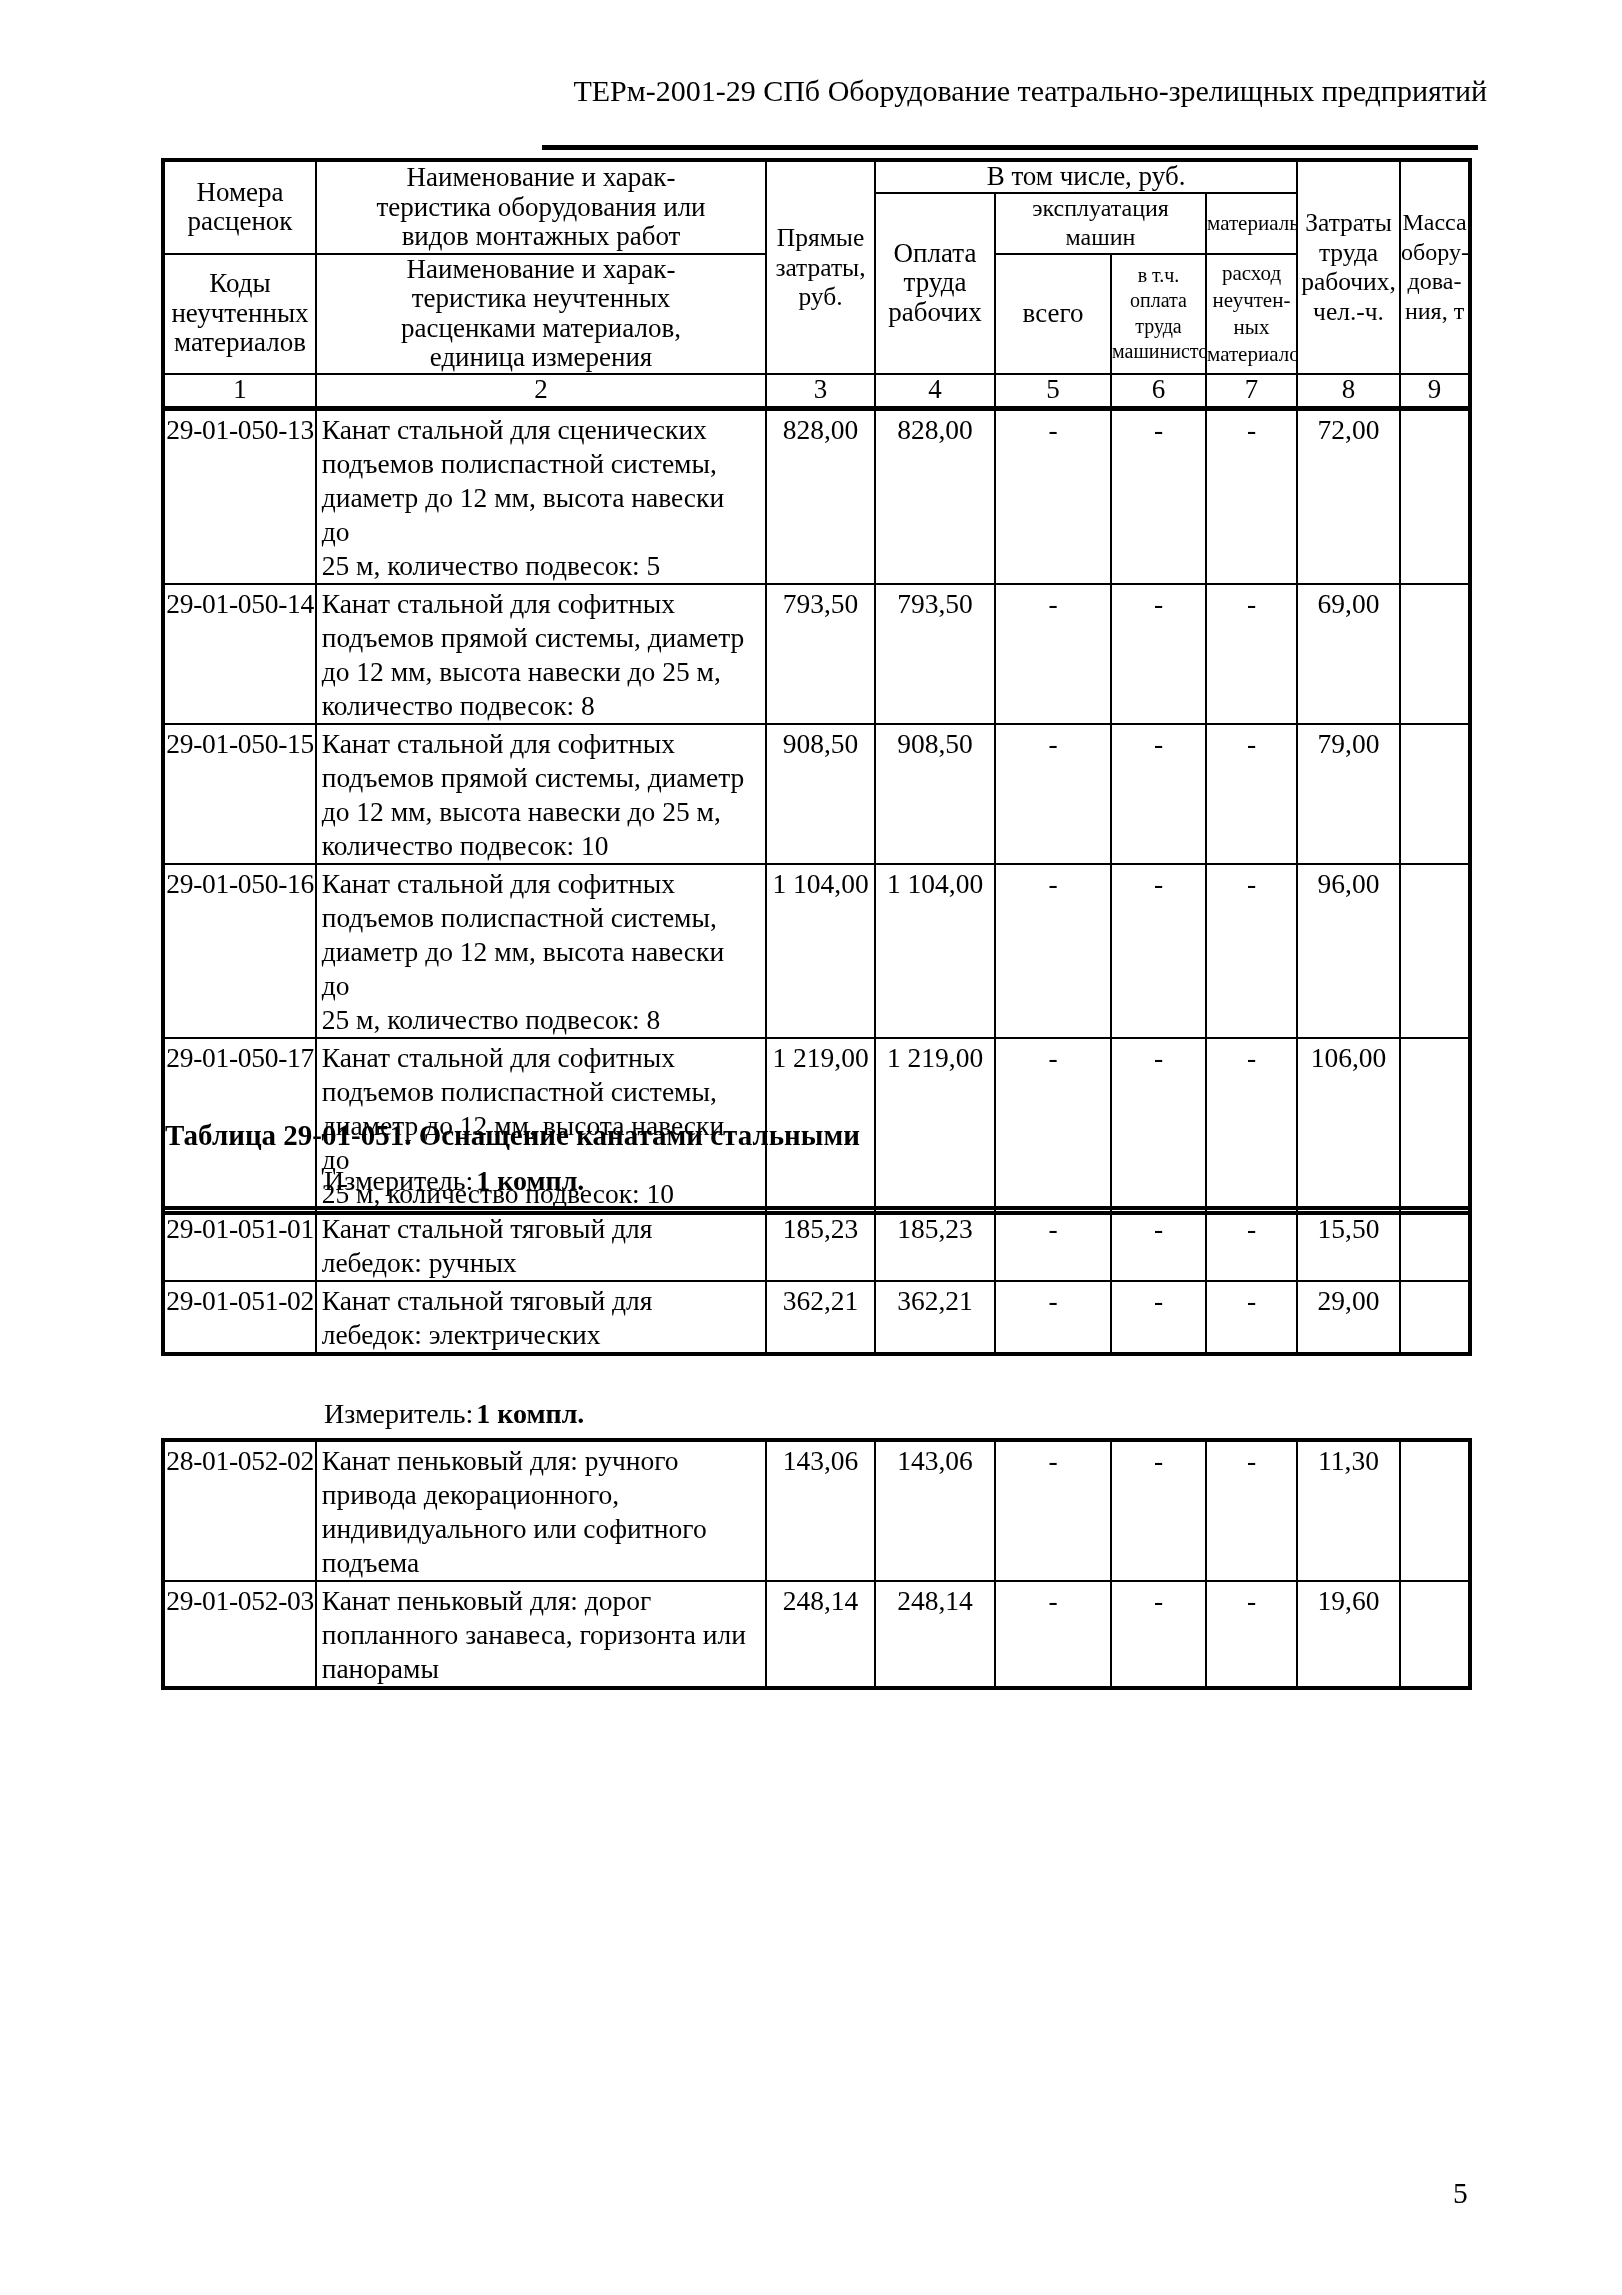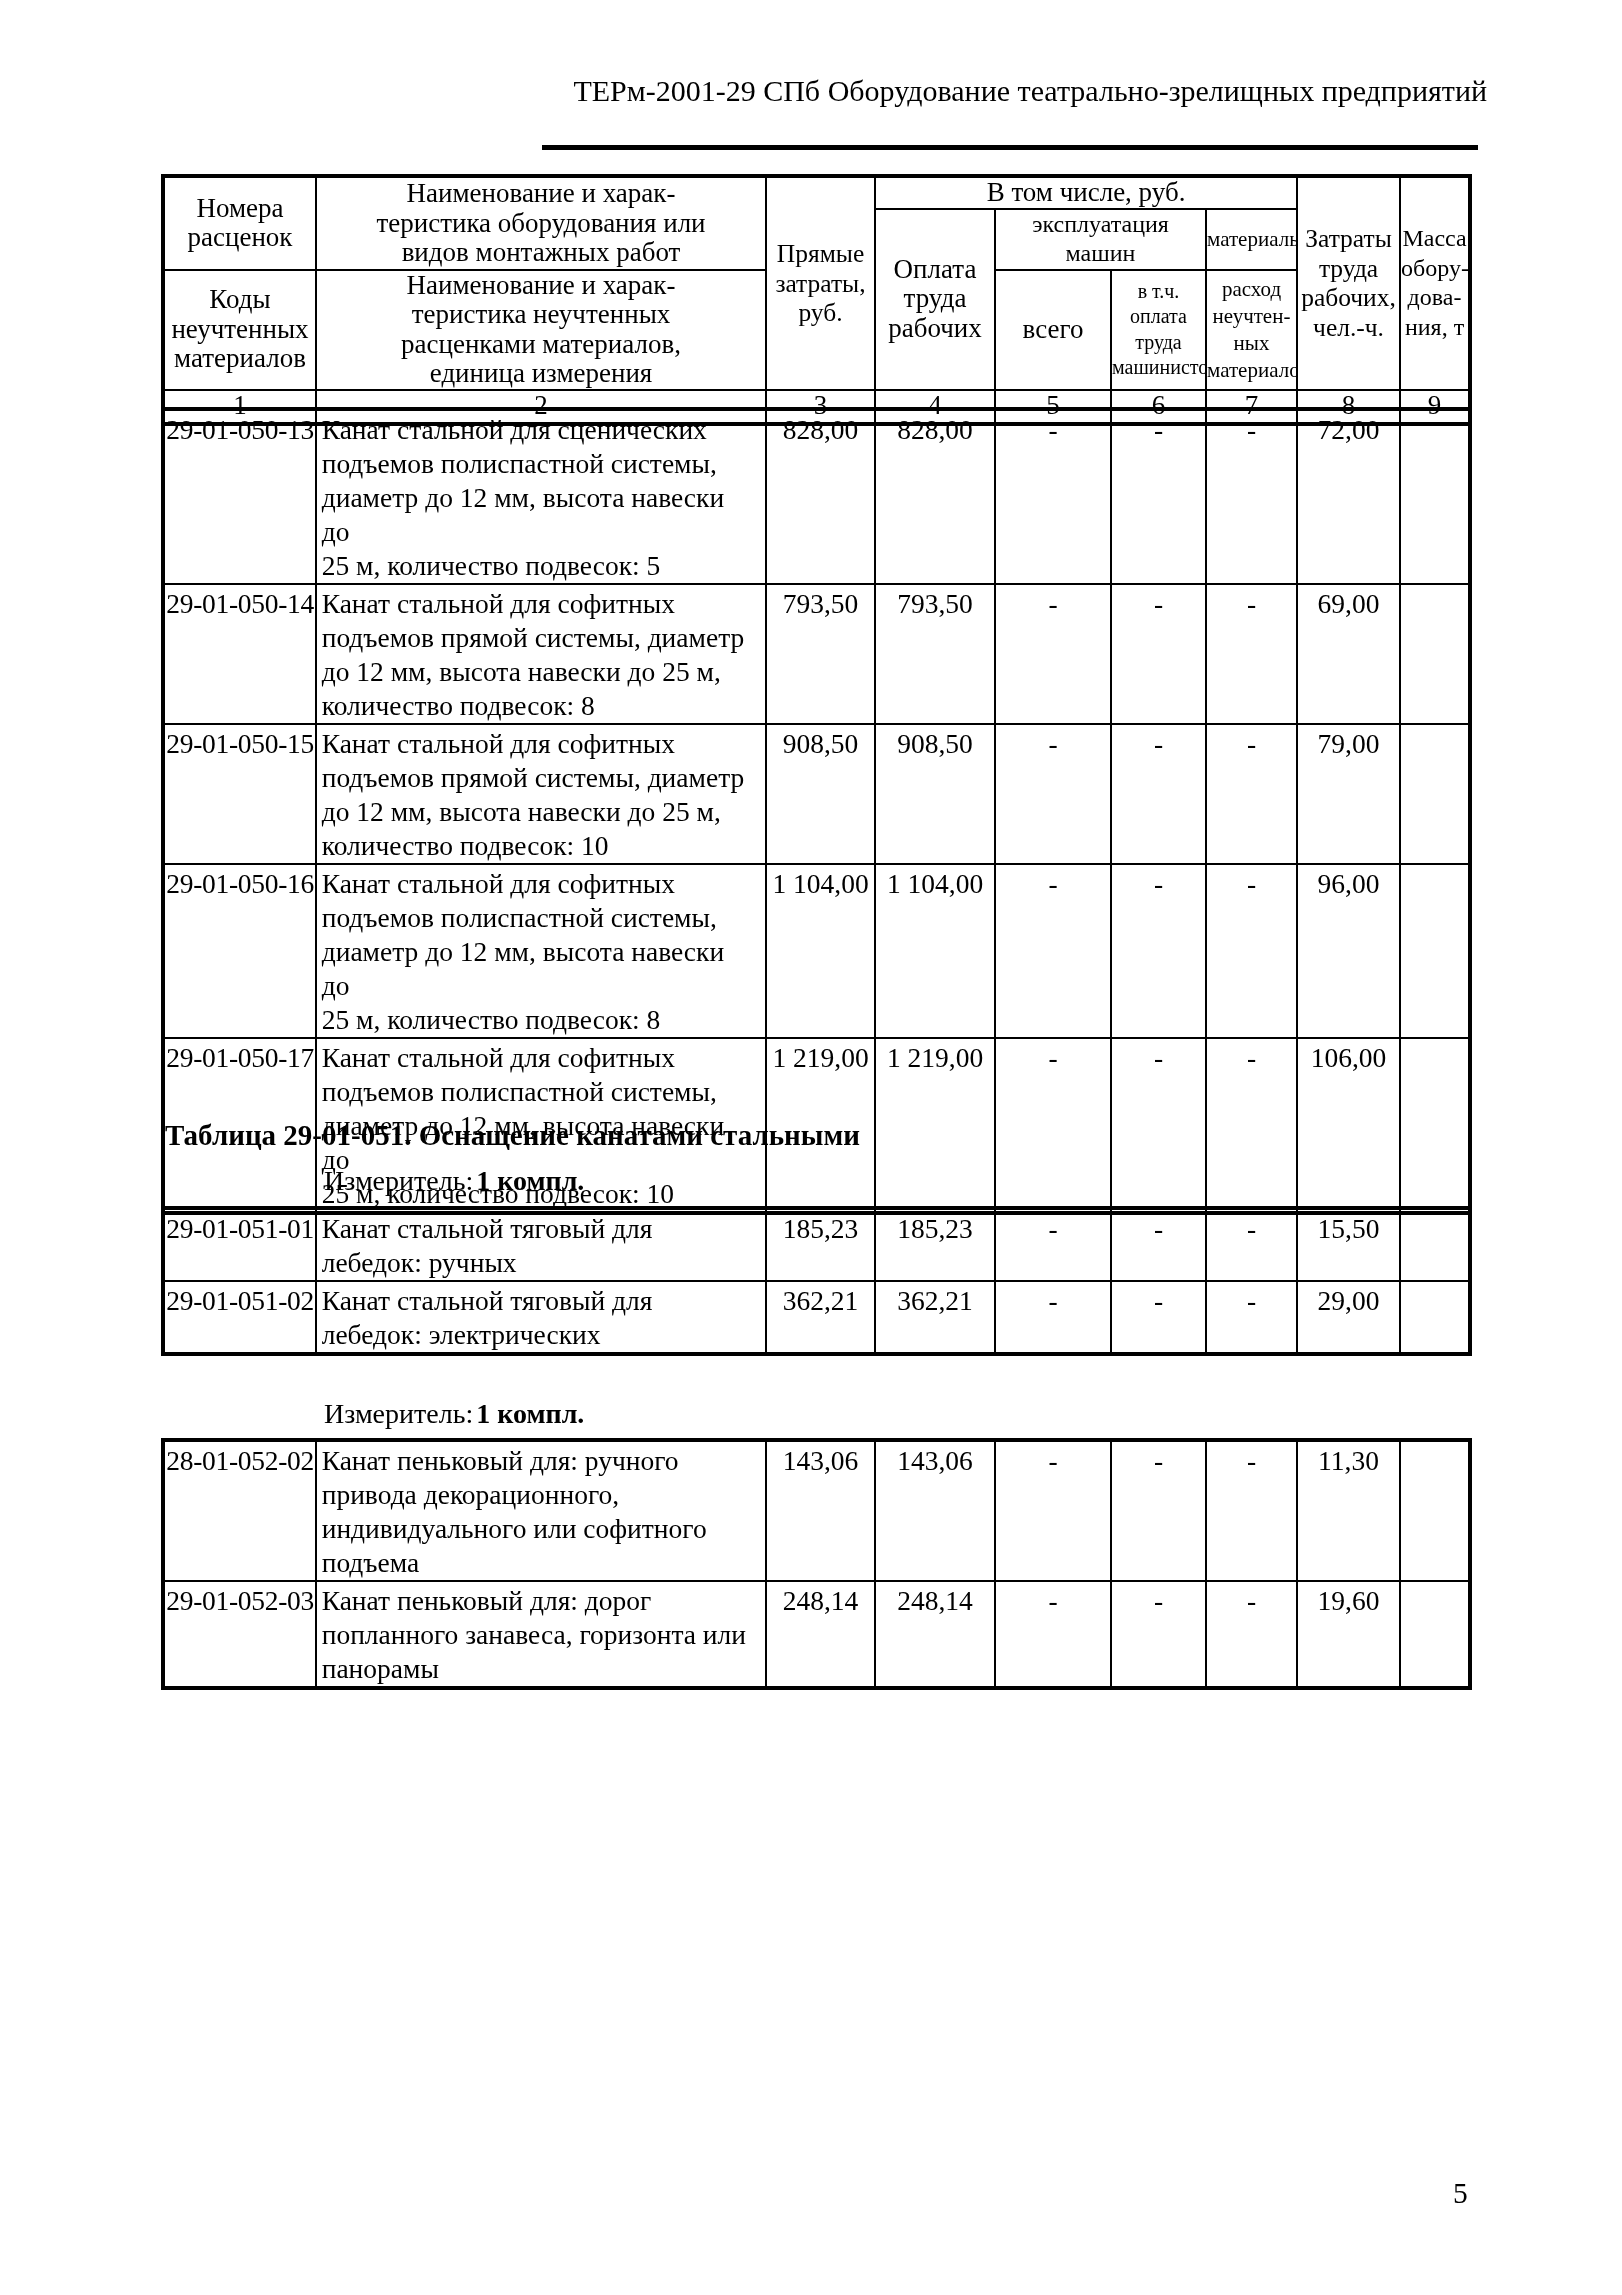--- a/index.html
+++ b/index.html
@@ -12,21 +12,21 @@
   .header-rule{position:absolute;left:542px;top:145px;width:936px;height:4.7px;background:#000;}
 
   table.grid{
     position:absolute;left:161px;width:1307px;
     border-collapse:collapse;table-layout:fixed;
     border:4.7px solid #000;
   }
   table.grid td{border:2.7px solid #000;overflow:hidden;}
 
   
-  #ht{top:174px;}
+  #ht{top:158px;}
   #ht td{
     text-align:center;vertical-align:middle;
     font-size:27px;line-height:29.5px;white-space:pre-line;padding:0;
   }
   .hr1{height:29px;}
   .hr2{height:42px;}
   .hr3{height:119px;}
   .hr4{height:34px;}
   .hr4 td{font-size:25.5px;line-height:27px;}
   .f38{font-size:25.5px !important;}

